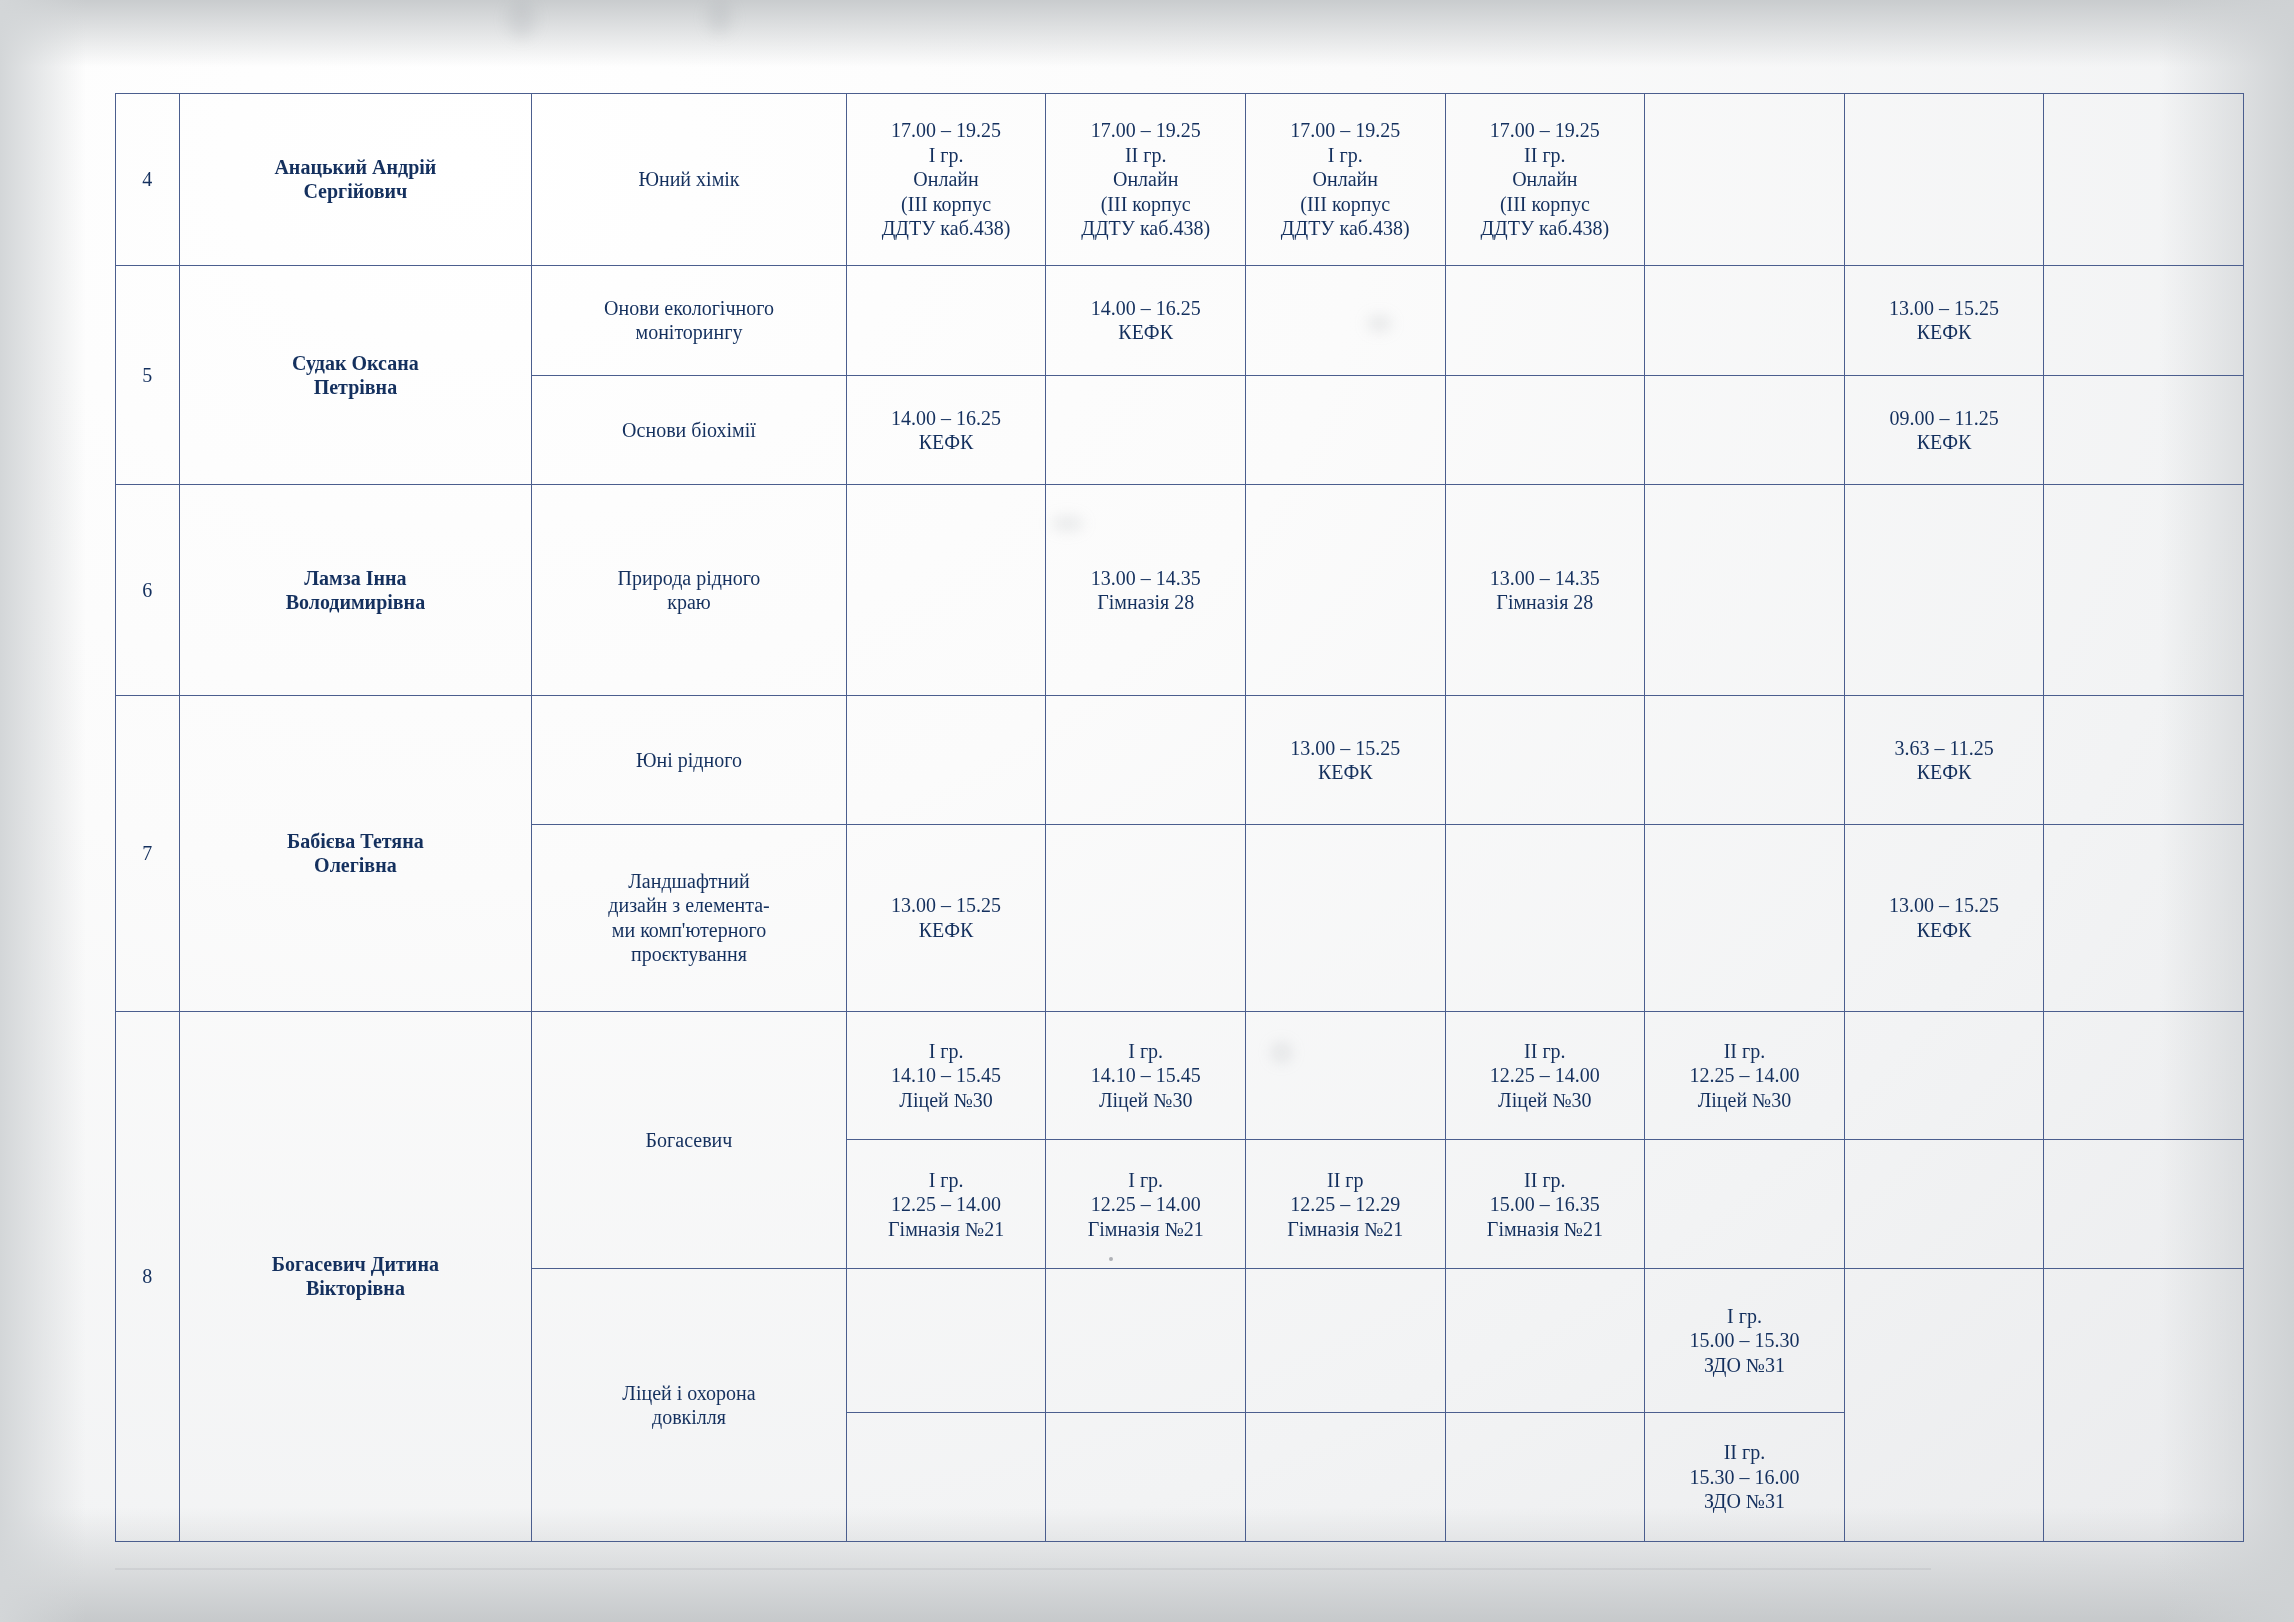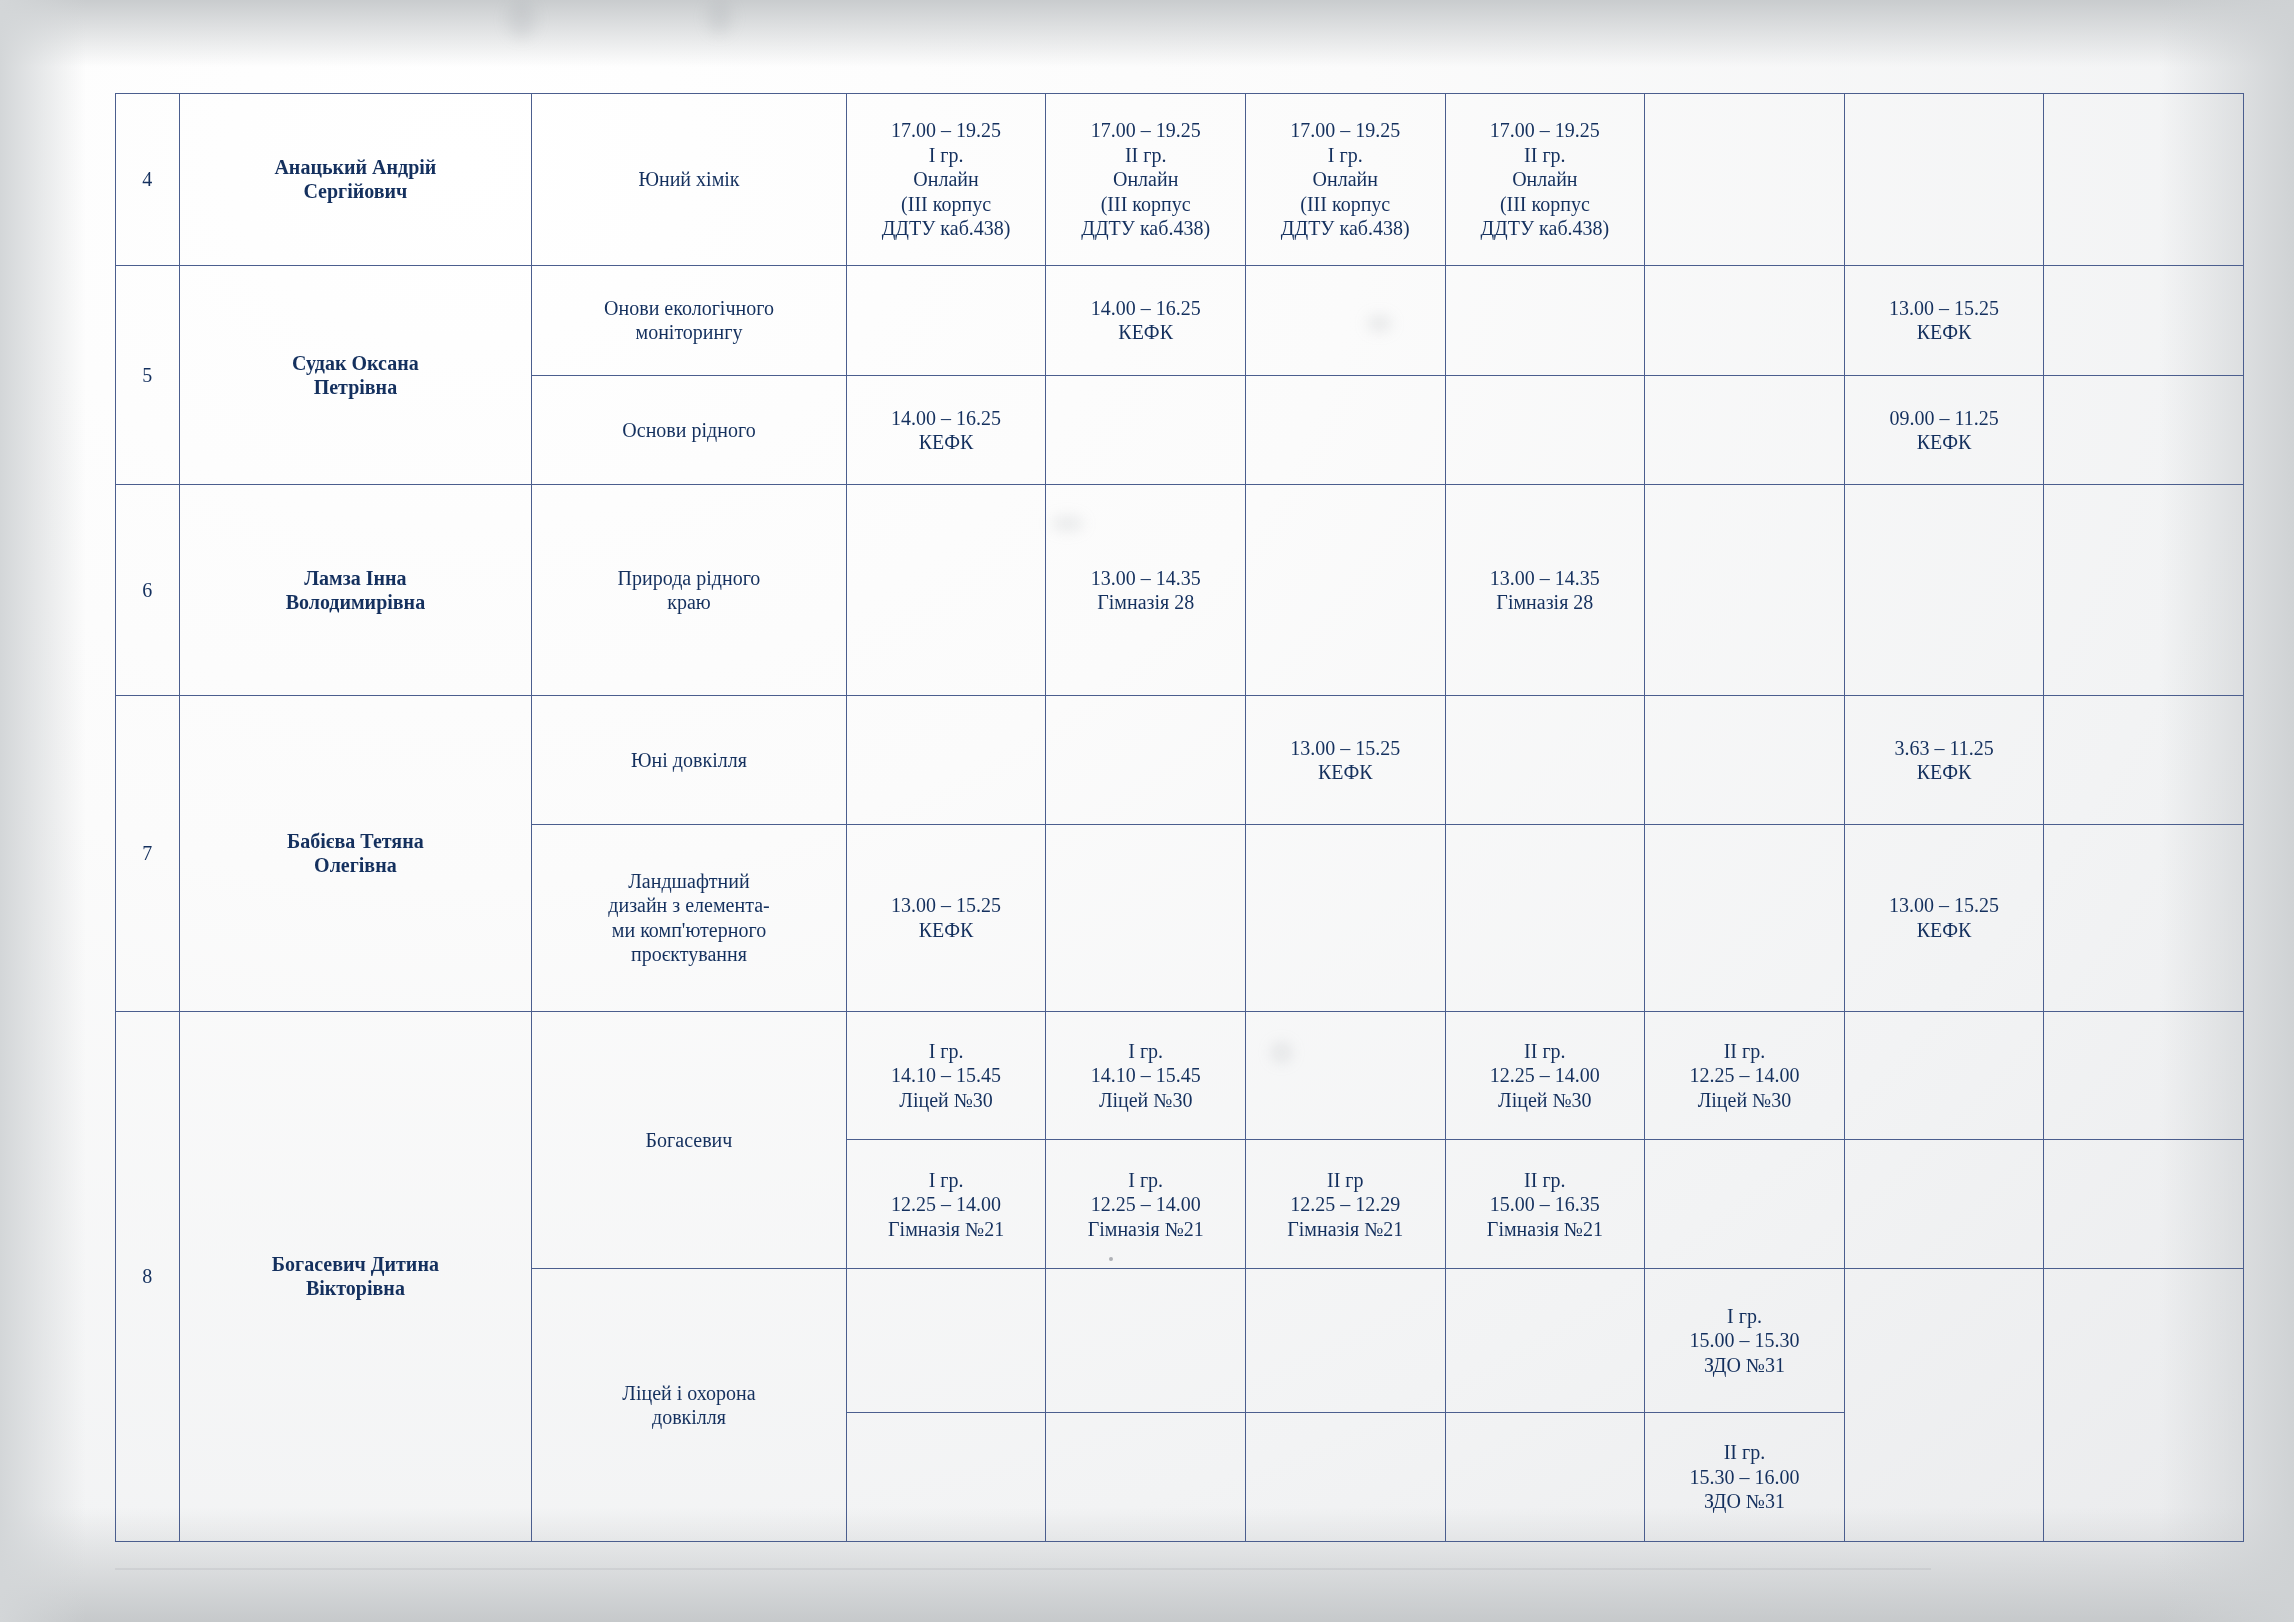--- a/index.html
+++ b/index.html
@@ -175,21 +175,21 @@
         <td class="c-day slot">14.00 – 16.25
 КЕФК</td>
         <td class="c-day slot"></td>
         <td class="c-day slot"></td>
         <td class="c-day slot"></td>
         <td class="c-day slot">13.00 – 15.25
 КЕФК</td>
         <td class="c-day slot"></td>
       </tr>
       <tr>
-        <td class="c-course cell-txt">Основи рідного</td>
+        <td class="c-course cell-txt">Основи біохімії</td>
         <td class="c-day slot" style="height:105px">14.00 – 16.25
 КЕФК</td>
         <td class="c-day slot"></td>
         <td class="c-day slot"></td>
         <td class="c-day slot"></td>
         <td class="c-day slot"></td>
         <td class="c-day slot">09.00 – 11.25
 КЕФК</td>
         <td class="c-day slot"></td>
       </tr>
@@ -208,21 +208,21 @@
 Гімназія 28</td>
         <td class="c-day slot"></td>
         <td class="c-day slot"></td>
         <td class="c-day slot"></td>
       </tr>
 
       <tr>
         <td class="c-num-mid" rowspan="2">7</td>
         <td class="c-teacher cell-txt" rowspan="2">Бабієва Тетяна
 Олегівна</td>
-        <td class="c-course cell-txt">Юні довкілля</td>
+        <td class="c-course cell-txt">Юні рідного</td>
         <td class="c-day slot" style="height:124px"></td>
         <td class="c-day slot"></td>
         <td class="c-day slot">13.00 – 15.25
 КЕФК</td>
         <td class="c-day slot"></td>
         <td class="c-day slot"></td>
         <td class="c-day slot">3.63 – 11.25
 КЕФК</td>
         <td class="c-day slot"></td>
       </tr>

